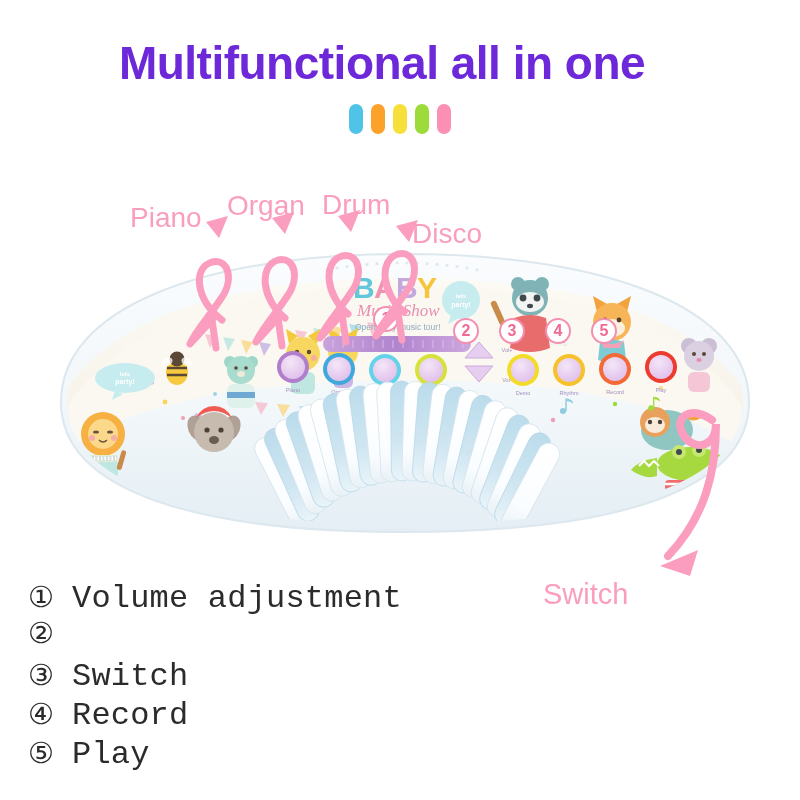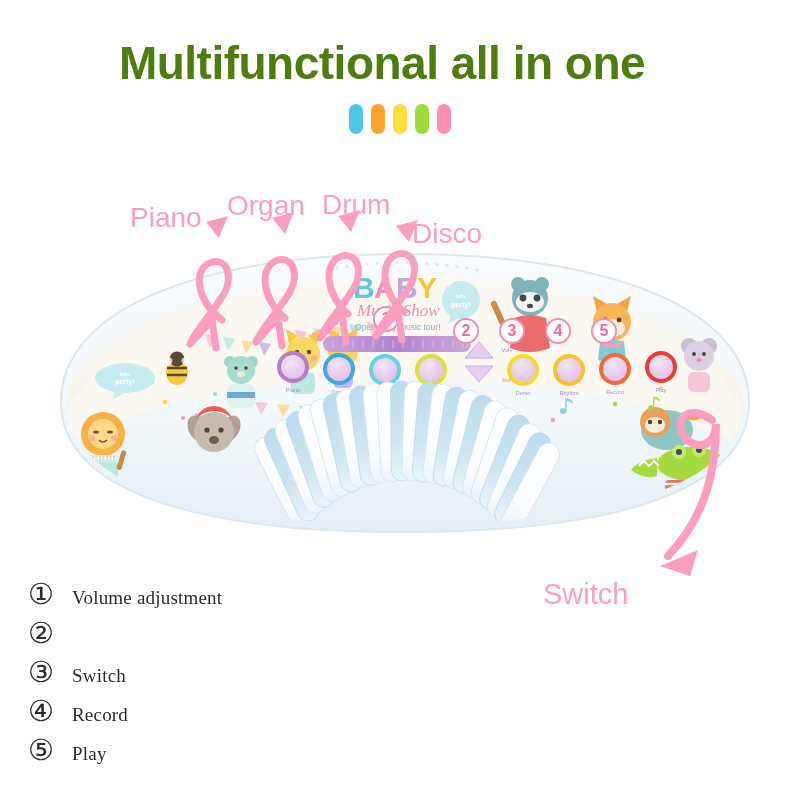--- a/index.html
+++ b/index.html
@@ -19,21 +19,21 @@
   
   .title {
     position: absolute;
     top: 36px;
     left: 0;
     width: 764px;
     text-align: center;
     font-family: "Liberation Sans", sans-serif;
     font-size: 46px;
     font-weight: 700;
-    color: #4d7c0f;
+    color: #6d28d9;
     letter-spacing: -0.5px;
     white-space: nowrap;
   }
 
   
   .bars {
     position: absolute;
     top: 104px;
     left: 0;
     width: 800px;
@@ -97,22 +97,22 @@
   }
   .legend-num {
     font-family: "DejaVu Sans", sans-serif;
     font-size: 29px;
     color: #2b2b2b;
     line-height: 1;
     width: 32px;
     text-align: left;
   }
   .legend-text {
-    font-family: Liberation Serif, serif;
-    font-size: 19px;
+    font-family: Liberation Mono, monospace;
+    font-size: 32px;
     color: #2b2b2b;
     font-weight: 400;
     letter-spacing: 0.2px;
   }
 
   
   .num-badge {
     position: absolute;
     width: 26px;
     height: 26px;

